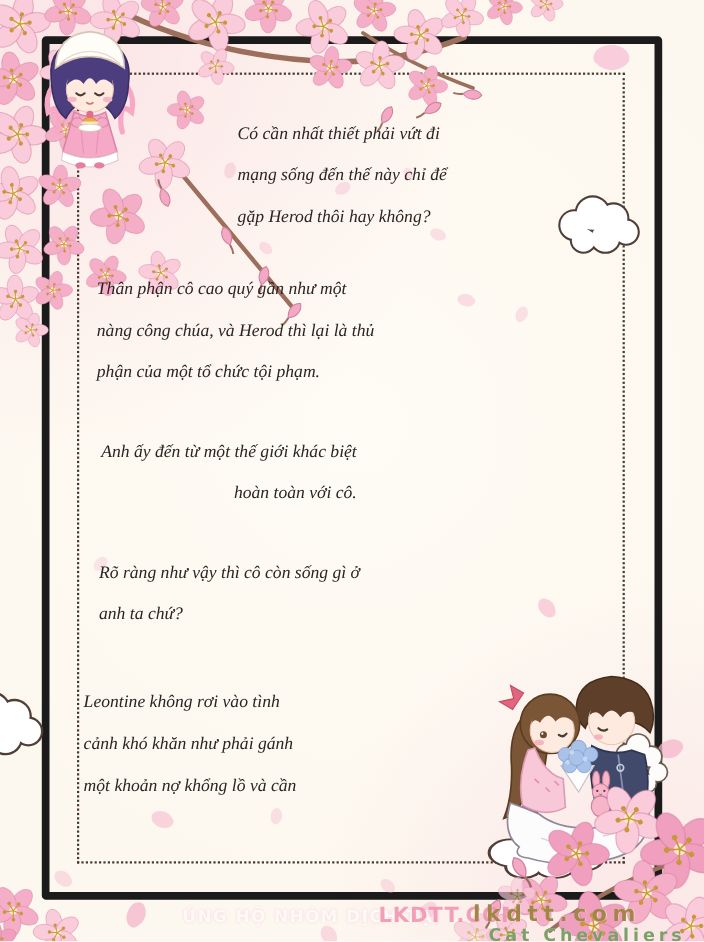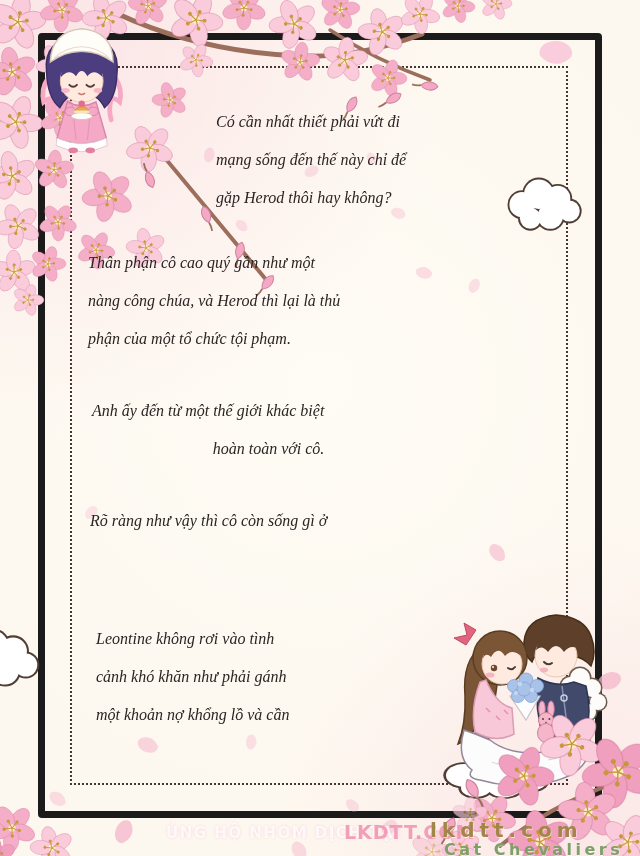--- a/index.html
+++ b/index.html
@@ -21,21 +21,21 @@
     border:2px dotted #453830;box-sizing:border-box;z-index:1;
   }
   .decor{position:absolute;left:0;top:0;z-index:2;}
   .text-layer{position:absolute;left:0;top:0;width:640px;height:856px;z-index:3;}
   .para{position:absolute;font-style:italic;font-size:16px;line-height:38px;color:#2a2423;}
   .para .tline{white-space:nowrap;}
   #p1{left:216px;top:103px;}
   #p2{left:88px;top:244px;}
   #p3{left:92px;top:392px;text-align:right;}
   #p4{left:90px;top:502px;}
-  #p5{left:96px;top:620px;}
+  #p5{left:76px;top:620px;}
   .watermark{position:absolute;left:0;top:0;width:640px;height:856px;z-index:4;pointer-events:none;}
   .watermark span{position:absolute;font-family:"DejaVu Sans","Liberation Sans",sans-serif;font-weight:bold;white-space:nowrap;}
   .wm-faint{left:166px;top:824px;font-size:15px;letter-spacing:1.5px;color:rgba(255,255,255,0.8);text-shadow:0 0 3px rgba(242,166,195,0.45);}
   .wm-pink{left:344px;top:821px;font-size:19px;letter-spacing:1px;color:rgba(240,140,172,0.82);}
   .wm-gold{left:430px;top:818px;font-size:20px;letter-spacing:5px;color:#a18648;text-shadow:0.5px 0.5px 0 rgba(255,255,255,0.65);}
   .wm-green{left:444px;top:840px;font-size:16px;letter-spacing:3.5px;color:#7ca068;text-shadow:0.5px 0.5px 0 rgba(255,255,255,0.5);}
 </style>
 </head>
 <body>
 
@@ -54,20 +54,21 @@
       <div class="tline">Thân phận cô cao quý gần như một</div>
       <div class="tline">nàng công chúa, và Herod thì lại là thủ</div>
       <div class="tline">phận của một tổ chức tội phạm.</div>
     </div>
     <div class="para" id="p3">
       <div class="tline">Anh ấy đến từ một thế giới khác biệt</div>
       <div class="tline">hoàn toàn với cô.</div>
     </div>
     <div class="para" id="p4">
       <div class="tline">Rõ ràng như vậy thì cô còn sống gì ở</div>
+      <div class="tline">anh ta chứ?</div>
     </div>
     <div class="para" id="p5">
       <div class="tline">Leontine không rơi vào tình</div>
       <div class="tline">cảnh khó khăn như phải gánh</div>
       <div class="tline">một khoản nợ khổng lồ và cần</div>
     </div>
   </div>
 
   <svg class="decor" width="640" height="856" viewBox="0 0 640 856">
     <defs>

